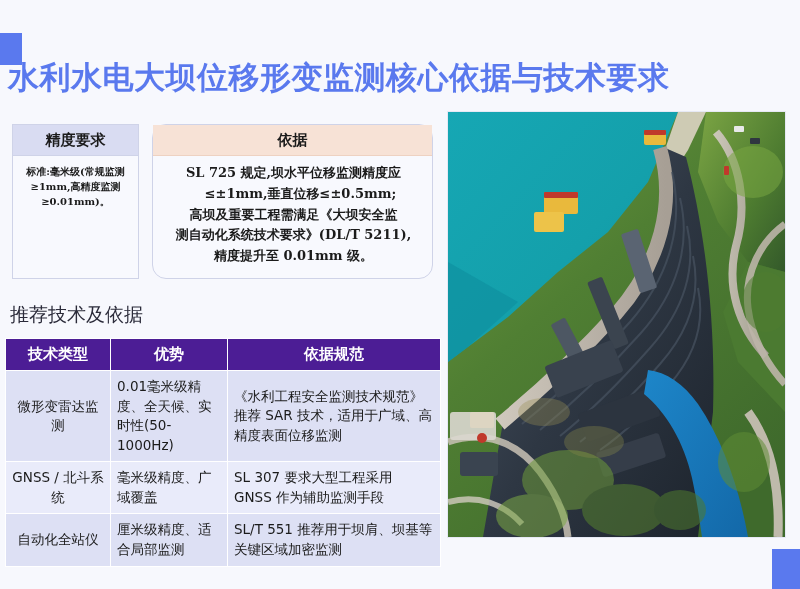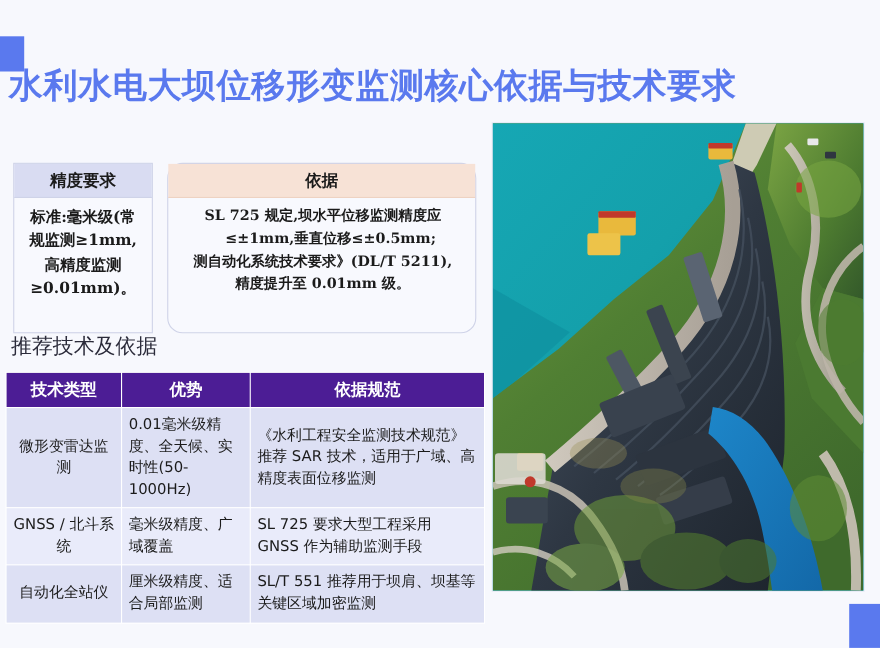--- a/index.html
+++ b/index.html
@@ -46,32 +46,31 @@
     color: #5a79ee;
     white-space: nowrap;
     font-family: "DejaVu Serif", "Liberation Serif", serif;
   }
 
   
   .box {
     position: absolute;
     border: 1px solid #cfd3e8;
     background: #f8f9fe;
-    margin-top: 24px;
   }
   .box-head {
     text-align: center;
     font-weight: 700;
     font-size: 15px;
     color: #1b1b1b;
     padding: 6px 0 5px;
     font-family: "DejaVu Serif", "Liberation Serif", serif;
   }
   .box-body {
-    font-size: 14px;
+    font-size: 10px;
     line-height: 1.52;
     color: #1b1b1b;
     padding: 8px 10px 10px;
     text-align: center;
     font-family: "DejaVu Serif", "Liberation Serif", serif;
     font-weight: 700;
   }
 
   #box-accuracy {
     left: 12px;
@@ -166,20 +165,21 @@
 <div class="box" id="box-accuracy">
   <div class="box-head">精度要求</div>
   <div class="box-body">标准:毫米级(常规监测≥1mm,高精度监测≥0.01mm)。</div>
 </div>
 
 <div class="box" id="box-basis">
   <div class="box-head">依据</div>
   <div class="box-body">
     <span class="ln">SL 725 规定,坝水平位移监测精度应</span>
     <span class="ln ind">≤±1mm,垂直位移≤±0.5mm;</span>
+    <span class="ln">高坝及重要工程需满足《大坝安全监</span>
     <span class="ln">测自动化系统技术要求》(DL/T 5211),</span>
     <span class="ln">精度提升至 0.01mm 级。</span>
   </div>
 </div>
 
 <div class="section-heading">推荐技术及依据</div>
 
 <table class="tech-table">
   <thead>
     <tr>
@@ -190,21 +190,21 @@
   </thead>
   <tbody>
     <tr>
       <td class="col-type">微形变雷达监测</td>
       <td class="col-adv">0.01毫米级精度、全天候、实时性(50-1000Hz)</td>
       <td class="col-basis">《水利工程安全监测技术规范》推荐 SAR 技术，适用于广域、高精度表面位移监测</td>
     </tr>
     <tr class="alt">
       <td class="col-type">GNSS / 北斗系统</td>
       <td class="col-adv">毫米级精度、广域覆盖</td>
-      <td class="col-basis">SL 725 要求大型工程采用 GNSS 作为辅助监测手段</td>
+      <td class="col-basis">SL 307 要求大型工程采用 GNSS 作为辅助监测手段</td>
     </tr>
     <tr>
       <td class="col-type">自动化全站仪</td>
       <td class="col-adv">厘米级精度、适合局部监测</td>
       <td class="col-basis">SL/T 551 推荐用于坝肩、坝基等关键区域加密监测</td>
     </tr>
   </tbody>
 </table>
 
 <div class="photo">

